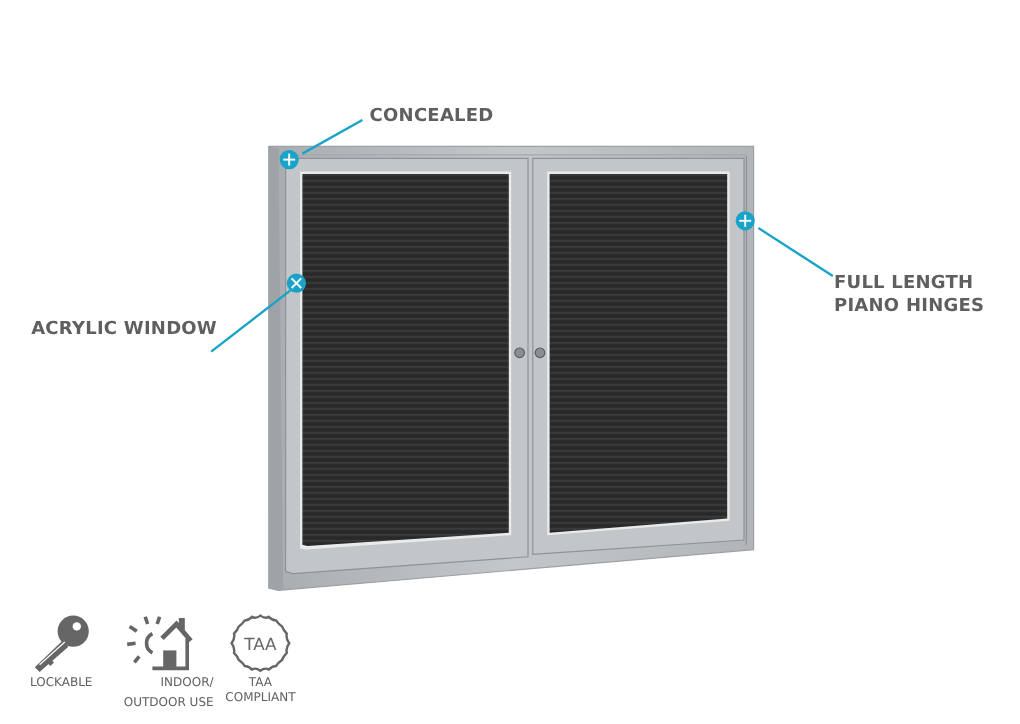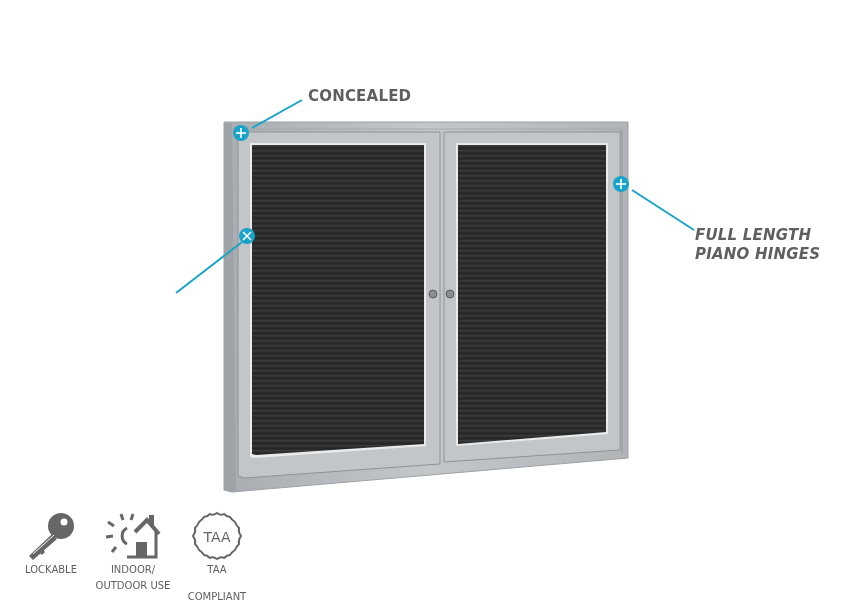--- a/index.html
+++ b/index.html
@@ -82,39 +82,40 @@
       <line x1="616" y1="184" x2="626" y2="184" stroke="#fff" stroke-width="1.6"></line>
       <line x1="621" y1="179" x2="621" y2="189" stroke="#fff" stroke-width="1.6"></line>
     </g>
   </svg>
 
   <div class="callout-label" style="left:308px; top:87px;">
     <div>CONCEALED</div>
   </div>
 
   <div class="callout-label" style="left:26px; top:264px;">
+    <div>ACRYLIC WINDOW</div>
   </div>
 
-  <div class="callout-label" style="left:695px; top:226px;font-style:italic;">
+  <div class="callout-label" style="left:695px; top:226px;">
     <div>FULL LENGTH</div>
     <div>PIANO HINGES</div>
   </div>
 
   <div class="feature" style="left:6px;">
     <svg class="icon" viewBox="0 0 60 52">
       <circle cx="40" cy="16" r="13" fill="#666"></circle>
       <circle cx="43" cy="12" r="3.5" fill="#fff"></circle>
       <polygon points="31,24 36,29 12,50 8,46" fill="#666"></polygon>
       <line x1="12" y1="44" x2="33" y2="25" stroke="#fff" stroke-width="1"></line>
       <polygon points="20,38 24,42 21,45 17,41" fill="#666"></polygon>
     </svg>
     <span class="label">LOCKABLE</span>
   </div>
 
-  <div class="feature" style="left:88px;">
+  <div class="feature" style="left:88px;text-align:right;">
     <svg class="icon" viewBox="0 0 60 52">
       <path d="M24 18 A9 9 0 0 0 24 34" fill="none" stroke="#666" stroke-width="3"></path>
       <line x1="18" y1="4" x2="20" y2="10" stroke="#666" stroke-width="3"></line>
       <line x1="5" y1="12" x2="11" y2="16" stroke="#666" stroke-width="3"></line>
       <line x1="3" y1="27" x2="10" y2="26" stroke="#666" stroke-width="3"></line>
       <line x1="9" y1="42" x2="13" y2="37" stroke="#666" stroke-width="3"></line>
       <line x1="30" y1="4" x2="28" y2="10" stroke="#666" stroke-width="3"></line>
       <polyline points="32,22 44,10 56,24" fill="none" stroke="#666" stroke-width="4"></polyline>
       <rect x="46" y="5" width="5" height="10" fill="#666"></rect>
       <polyline points="53,22 53,47 24,47" fill="none" stroke="#666" stroke-width="3"></polyline>
@@ -123,16 +124,16 @@
     <span class="label">INDOOR/</span>
     <span class="label" style="margin-top:4px;">OUTDOOR USE</span>
   </div>
 
   <div class="feature" style="left:172px;">
     <svg class="icon" viewBox="0 0 60 52">
       <path d="M30 3 Q34 6 37 4 Q40 7 43 7 Q45 10 48 12 Q49 15 52 18 Q51 22 54 26 Q51 30 52 34 Q49 37 48 40 Q45 42 43 45 Q40 45 37 48 Q34 46 30 49 Q26 46 23 48 Q20 45 17 45 Q15 42 12 40 Q11 37 8 34 Q9 30 6 26 Q9 22 8 18 Q11 15 12 12 Q15 10 17 7 Q20 7 23 4 Q26 6 30 3 Z" fill="none" stroke="#666" stroke-width="2"></path>
       <text x="30" y="32" text-anchor="middle" font-family="DejaVu Sans, sans-serif" font-size="14" fill="#666">TAA</text>
     </svg>
     <span class="label">TAA</span>
-    <span class="label" style="margin-top:15px;">COMPLIANT</span>
+    <span class="label" style="margin-top:0;">COMPLIANT</span>
   </div>
 
 </div>
 
 </body></html>

